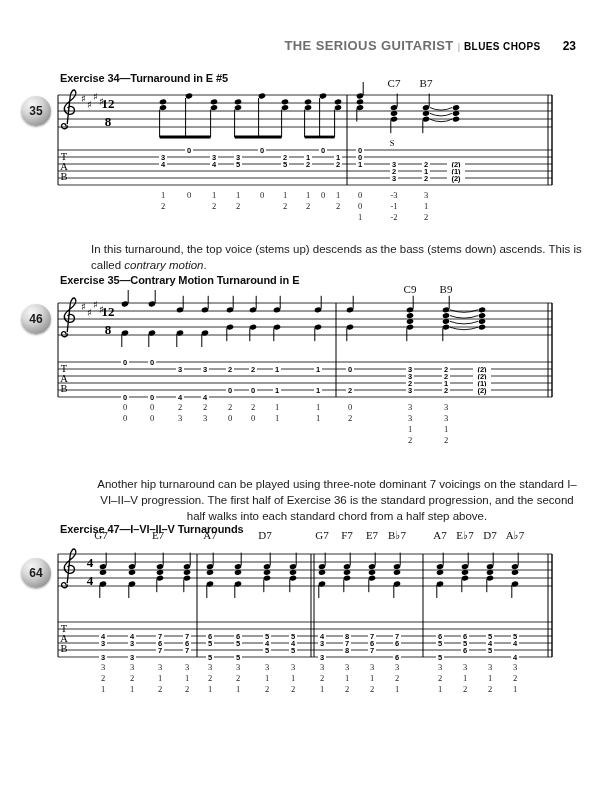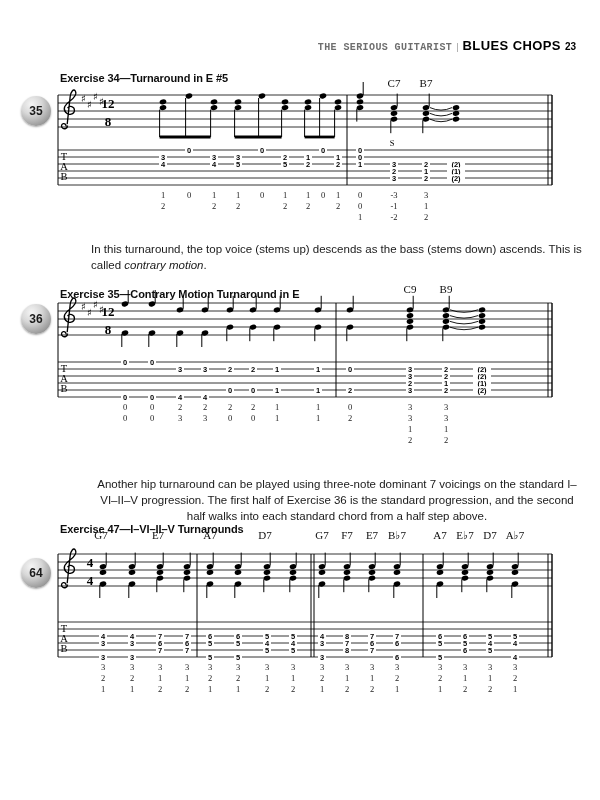--- a/index.html
+++ b/index.html
@@ -1,26 +1,26 @@
 <!DOCTYPE html>
 <html><head>
 <meta charset="utf-8">
 <style>
   html,body{margin:0;padding:0;background:#e8e8e8;}
   #page{position:relative;width:600px;height:800px;background:#ffffff;margin:0 auto;
         font-family:"Liberation Sans",sans-serif;color:#111;overflow:hidden;}
   .header{position:absolute;top:36px;right:24px;white-space:nowrap;}
-  .hbook{font-size:10px;font-weight:bold;letter-spacing:.4px;color:#6e6e6e;font-family:Liberation Mono, monospace;}
+  .hbook{font-size:13px;font-weight:bold;letter-spacing:.4px;color:#6e6e6e;}
   .hsep{font-size:9px;color:#999;margin:0 4px;}
-  .hchap{font-size:13px;font-weight:bold;letter-spacing:.4px;color:#000;}
-  .hpage{font-size:10px;font-weight:bold;color:#000;margin-left:4px;}
+  .hchap{font-size:10px;font-weight:bold;letter-spacing:.4px;color:#000;}
+  .hpage{font-size:12px;font-weight:bold;color:#000;margin-left:22px;}
   .ex-title{position:absolute;left:48px;margin:12px;font-size:11px;font-weight:bold;
             letter-spacing:-0.1px;color:#0d0d0d;}
   #ex-title-0{top:60px}
-  #ex-title-1{top:276px}
+  #ex-title-1{top:262px}
   #ex-title-2{top:511px}
   .para{position:absolute;left:48px;font-size:11.5px;line-height:1.4;color:#1a1a1a;margin-left:43px;}
   #para-1{top:229px;width:520px;}
   #para-2{top:464px;width:492px;text-align:center;}
   .para em{font-style:italic;}
   svg.system{position:absolute;left:0;display:block;}
   #ex-svg-0{top:76px}
   #ex-svg-1{top:282px}
   #ex-svg-2{top:528px}
   .badge{position:absolute;left:21px;width:30px;height:30px;border-radius:50%;
@@ -196,21 +196,21 @@
       <text x="394" y="133" text-anchor="middle" font-size="8.5" font-family="&quot;Liberation Serif&quot;,&quot;DejaVu Serif&quot;,serif" fill="#222">-1</text>
       <text x="394" y="144" text-anchor="middle" font-size="8.5" font-family="&quot;Liberation Serif&quot;,&quot;DejaVu Serif&quot;,serif" fill="#222">-2</text>
       <text x="426" y="122" text-anchor="middle" font-size="8.5" font-family="&quot;Liberation Serif&quot;,&quot;DejaVu Serif&quot;,serif" fill="#222">3</text>
       <text x="426" y="133" text-anchor="middle" font-size="8.5" font-family="&quot;Liberation Serif&quot;,&quot;DejaVu Serif&quot;,serif" fill="#222">1</text>
       <text x="426" y="144" text-anchor="middle" font-size="8.5" font-family="&quot;Liberation Serif&quot;,&quot;DejaVu Serif&quot;,serif" fill="#222">2</text>
     </svg>
 
   <p class="para" id="para-1"><span>In this turnaround, the top voice (stems up) descends as the bass (stems down) ascends. This is called </span><em>contrary motion</em><span>.</span></p>
 
   <h3 class="ex-title" id="ex-title-1">Exercise 35—Contrary Motion Turnaround in E</h3>
-  <div class="badge" id="ex-badge-1">36</div>
+  <div class="badge" id="ex-badge-1">46</div>
   <svg class="system" id="ex-svg-1" width="600" height="172" viewBox="0 0 600 172">
       <line x1="58" y1="21" x2="552" y2="21" stroke="#000" stroke-width="0.8"></line>
       <line x1="58" y1="29" x2="552" y2="29" stroke="#000" stroke-width="0.8"></line>
       <line x1="58" y1="37" x2="552" y2="37" stroke="#000" stroke-width="0.8"></line>
       <line x1="58" y1="45" x2="552" y2="45" stroke="#000" stroke-width="0.8"></line>
       <line x1="58" y1="53" x2="552" y2="53" stroke="#000" stroke-width="0.8"></line>
       <line x1="58" y1="80" x2="552" y2="80" stroke="#000" stroke-width="0.8"></line>
       <line x1="58" y1="87" x2="552" y2="87" stroke="#000" stroke-width="0.8"></line>
       <line x1="58" y1="94" x2="552" y2="94" stroke="#000" stroke-width="0.8"></line>
       <line x1="58" y1="101" x2="552" y2="101" stroke="#000" stroke-width="0.8"></line>

